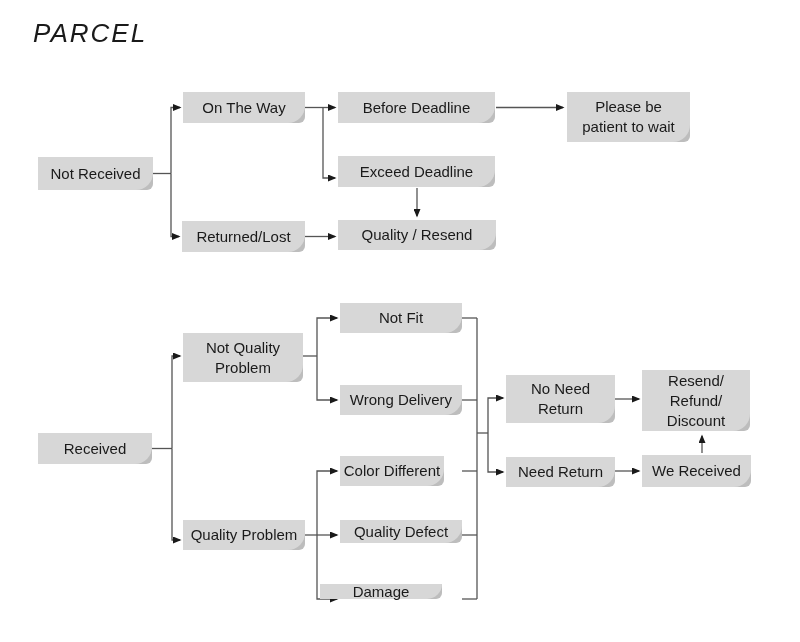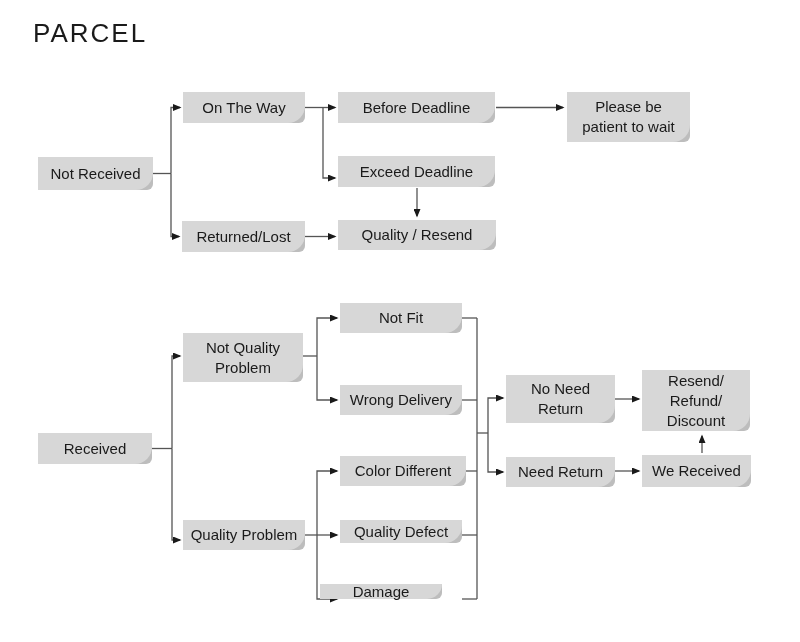--- a/index.html
+++ b/index.html
@@ -12,21 +12,21 @@
   }
   html,body{margin:0;padding:0;background:var(--bg-color);}
   .canvas{
     position:relative;width:800px;height:642px;overflow:hidden;
     background:var(--bg-color);
     font-family:"Liberation Sans", sans-serif;
     color:var(--text-color);
   }
   .diagram-title{
     position:absolute;left:33px;top:18px;
-    font-size:26px;font-weight:400;letter-spacing:2px;
+    font-size:26px;font-weight:400;letter-spacing:2px;font-style:italic;
   }
   .connectors{position:absolute;left:0;top:0;width:800px;height:642px;}
   .connectors path.wire{fill:none;stroke:var(--line-color);stroke-width:1.3;}
   .connectors .head{fill:var(--arrow-color);}
   .node{
     position:absolute;display:flex;align-items:center;justify-content:center;
     font-size:15px;line-height:20px;
   }
   
   .node::before{
@@ -122,21 +122,21 @@
   </div>
   <div class="node" style="left:183px;top:520px;width:122px;height:30px">
     <span>Quality Problem</span>
   </div>
   <div class="node" style="left:340px;top:303px;width:122px;height:30px">
     <span>Not Fit</span>
   </div>
   <div class="node" style="left:340px;top:385px;width:122px;height:30px">
     <span>Wrong Delivery</span>
   </div>
-  <div class="node" style="left:340px;top:456px;width:126px;height:30px">
+  <div class="node" style="left:340px;top:456px;width:104px;height:30px">
     <span>Color Different</span>
   </div>
   <div class="node" style="left:340px;top:520px;width:122px;height:23px">
     <span>Quality Defect</span>
   </div>
   <div class="node" style="left:320px;top:584px;width:122px;height:15px">
     <span>Damage</span>
   </div>
   <div class="node ml" style="left:506px;top:375px;width:109px;height:48px">
     <span>No Need

